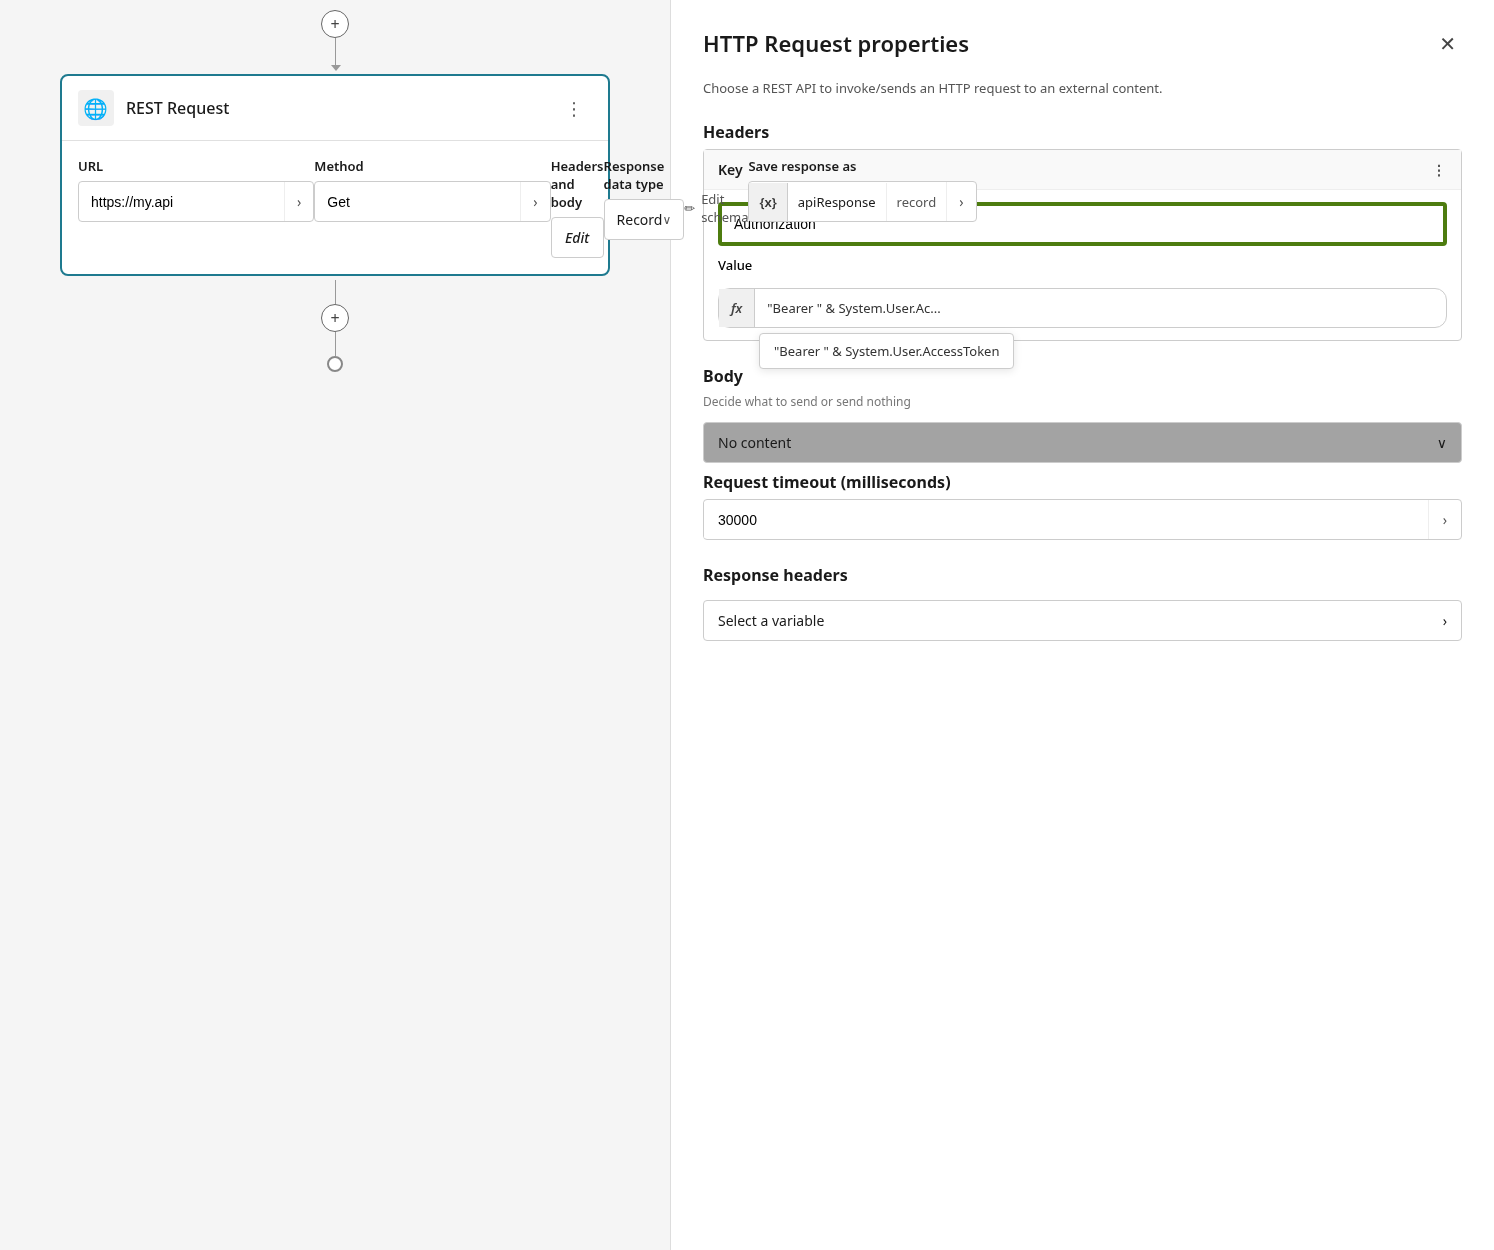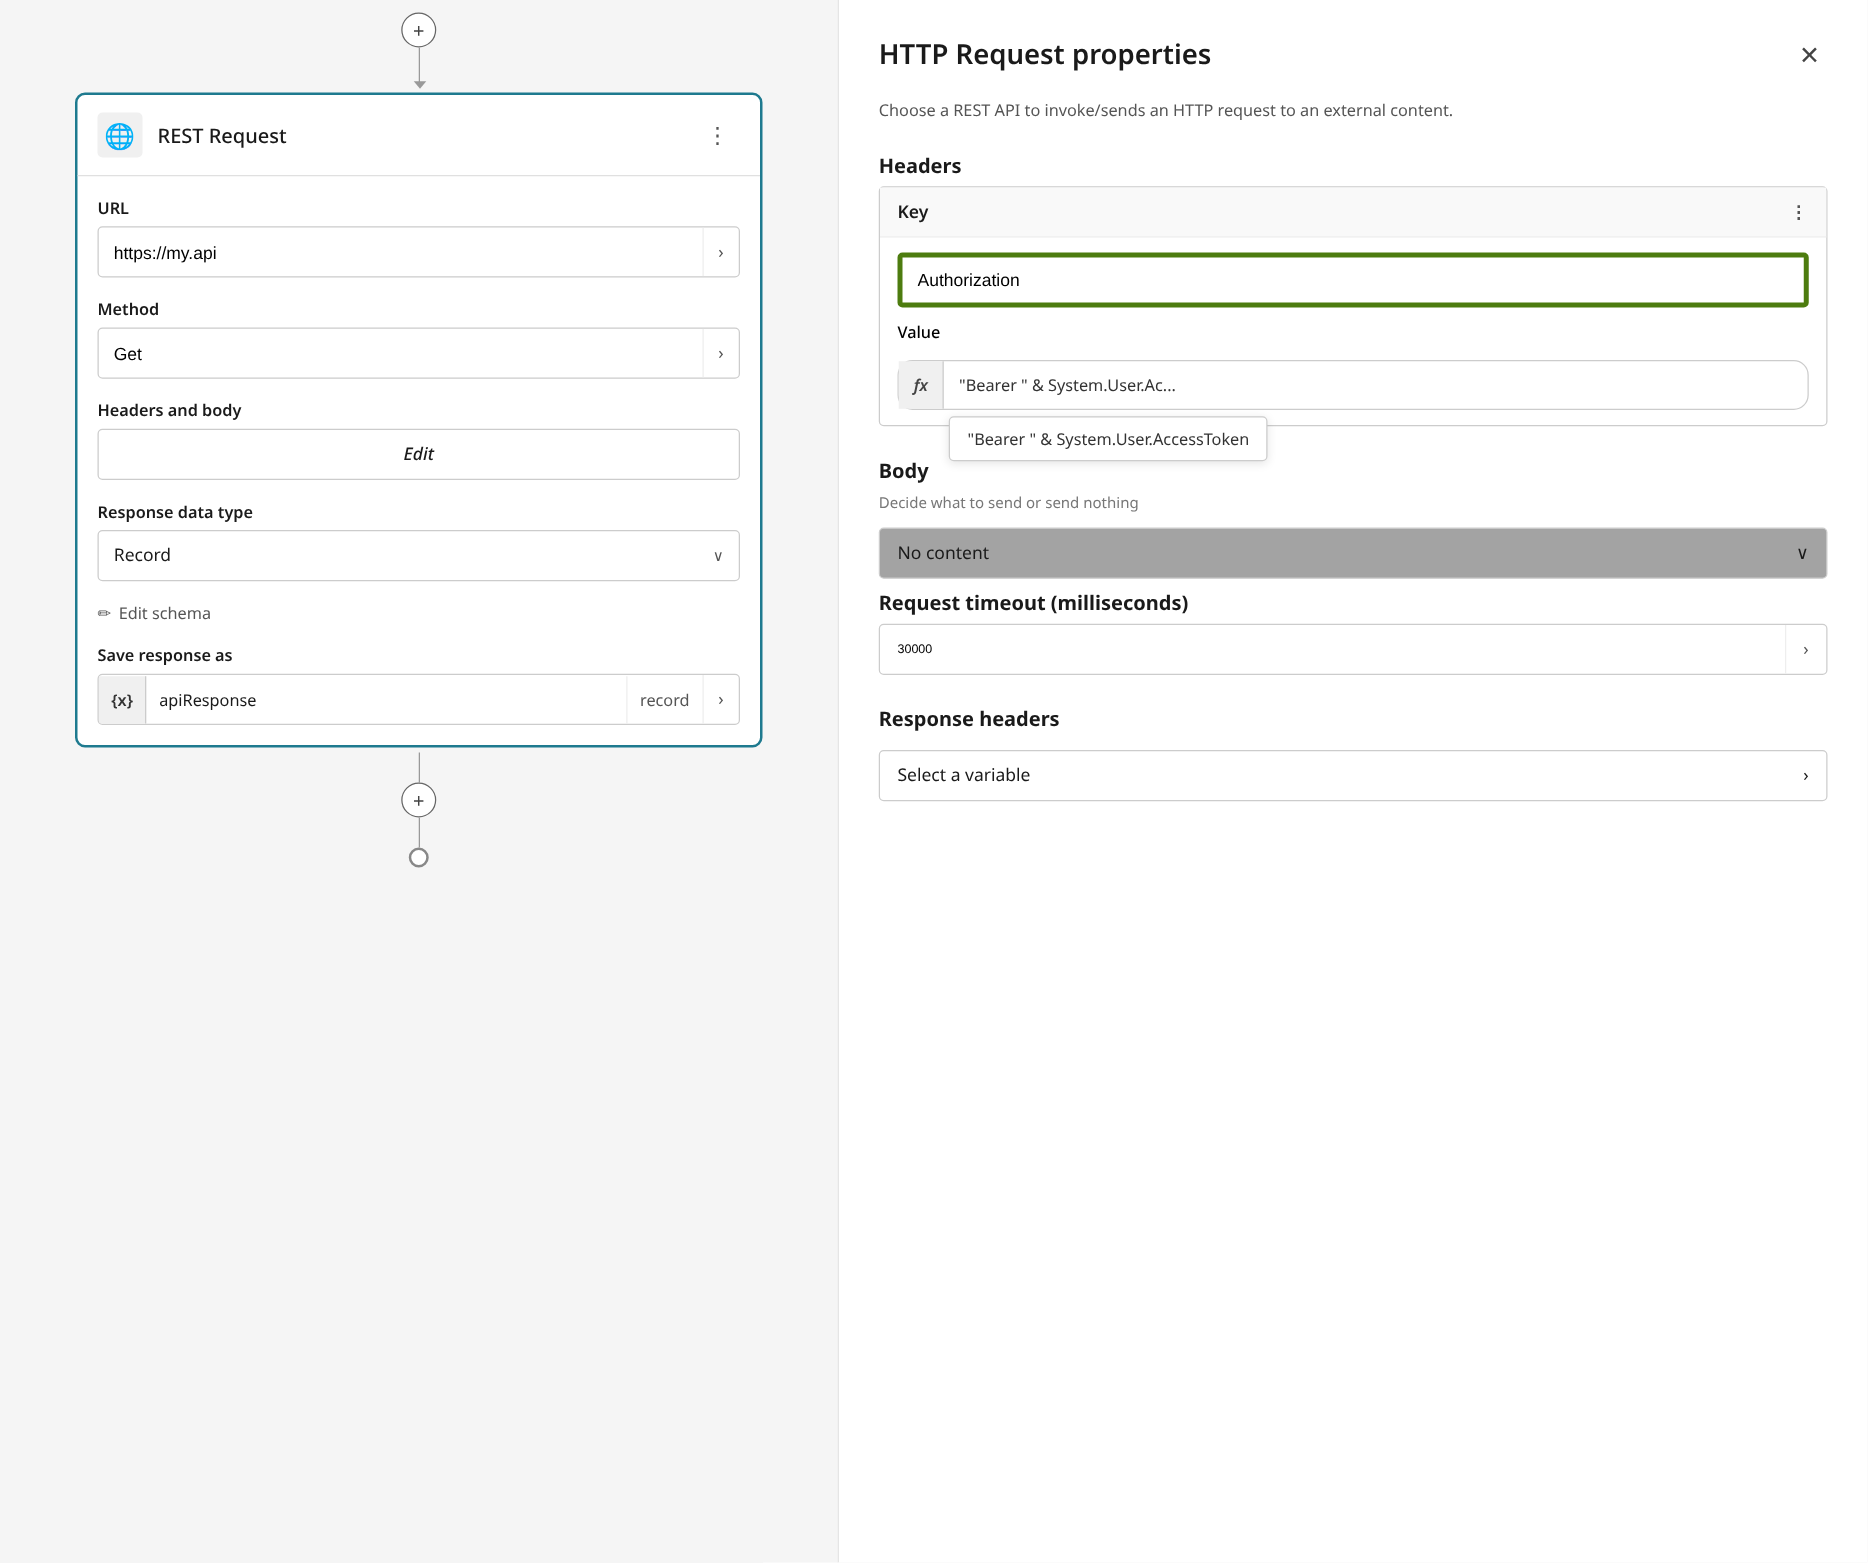--- a/index.html
+++ b/index.html
@@ -101,22 +101,21 @@
       padding: 4px 8px;
       border-radius: 4px;
       font-size: 18px;
       color: #555;
       letter-spacing: 1px;
     }
 
     .card-body {
       padding: 16px;
       display: flex;
-      flex-direction: column;
-      gap: 16px;
+      flex-direction: row;
     }
 
     .field-group label {
       display: block;
       font-weight: 600;
       margin-bottom: 6px;
       font-size: 13px;
     }
 
     .input-row {
@@ -395,21 +394,21 @@
       border-radius: 4px;
       overflow: hidden;
       margin-bottom: 24px;
     }
 
     .right-input-arrow input {
       flex: 1;
       border: none;
       outline: none;
       padding: 10px 14px;
-      font-size: 10px;
+      font-size: 14px;
     }
 
     .arrow-btn {
       padding: 10px 14px;
       border-left: 1px solid #eee;
       color: #555;
       cursor: pointer;
       font-size: 14px;
     }
 

